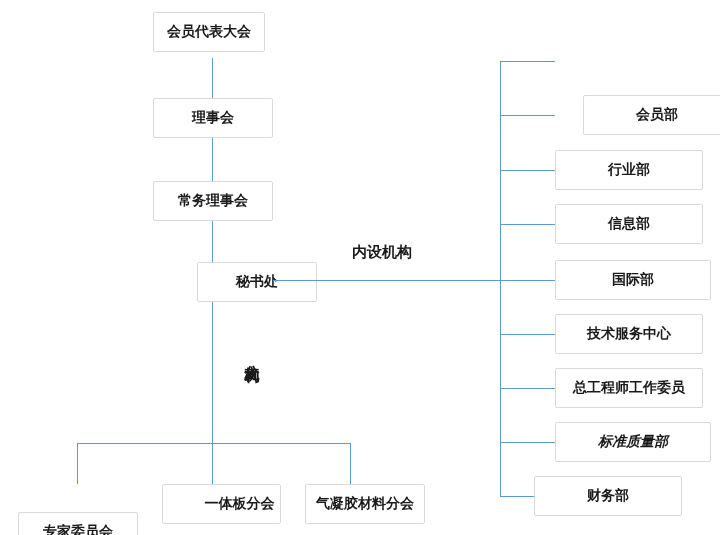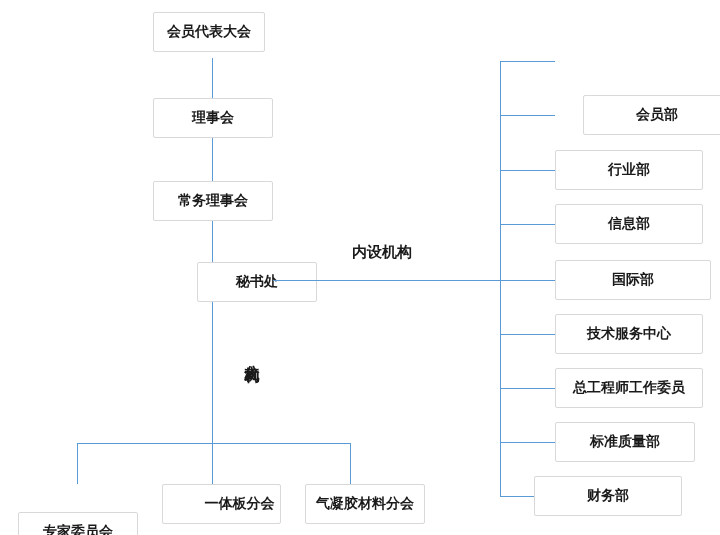--- a/index.html
+++ b/index.html
@@ -73,21 +73,21 @@
   <div class="hline" style="left:500px;top:388px;width:55px;"></div>
   <div class="hline" style="left:500px;top:442px;width:55px;"></div>
   <div class="hline" style="left:500px;top:496px;width:55px;"></div>
 
   <div class="box" style="left:555px;top:95px;width:148px;margin-left:28px;">会员部</div>
   <div class="box" style="left:555px;top:150px;width:148px;">行业部</div>
   <div class="box" style="left:555px;top:204px;width:148px;">信息部</div>
   <div class="box" style="left:555px;top:260px;width:156px;">国际部</div>
   <div class="box" style="left:555px;top:314px;width:148px;">技术服务中心</div>
   <div class="box" style="left:555px;top:368px;width:148px;">总工程师工作委员</div>
-  <div class="box" style="left:555px;top:422px;width:140px;">标准质量部</div>
+  <div class="box" style="left:555px;top:422px;width:156px;font-style:italic;">标准质量部</div>
   <div class="box" style="left:534px;top:476px;width:148px;">财务部</div>
 
   <div class="hline" style="left:77px;top:443px;width:273px;"></div>
   <div class="vline" style="left:77px;top:443px;height:41px;"></div>
   <div class="vline" style="left:350px;top:443px;height:41px;"></div>
 
   <div class="box" style="left:18px;top:484px;width:120px;margin-top:28px;">专家委员会</div>
   <div class="box" style="left:162px;top:484px;width:119px;padding-left:36px;">一体板分会</div>
   <div class="box" style="left:305px;top:484px;width:120px;">气凝胶材料分会</div>
 

